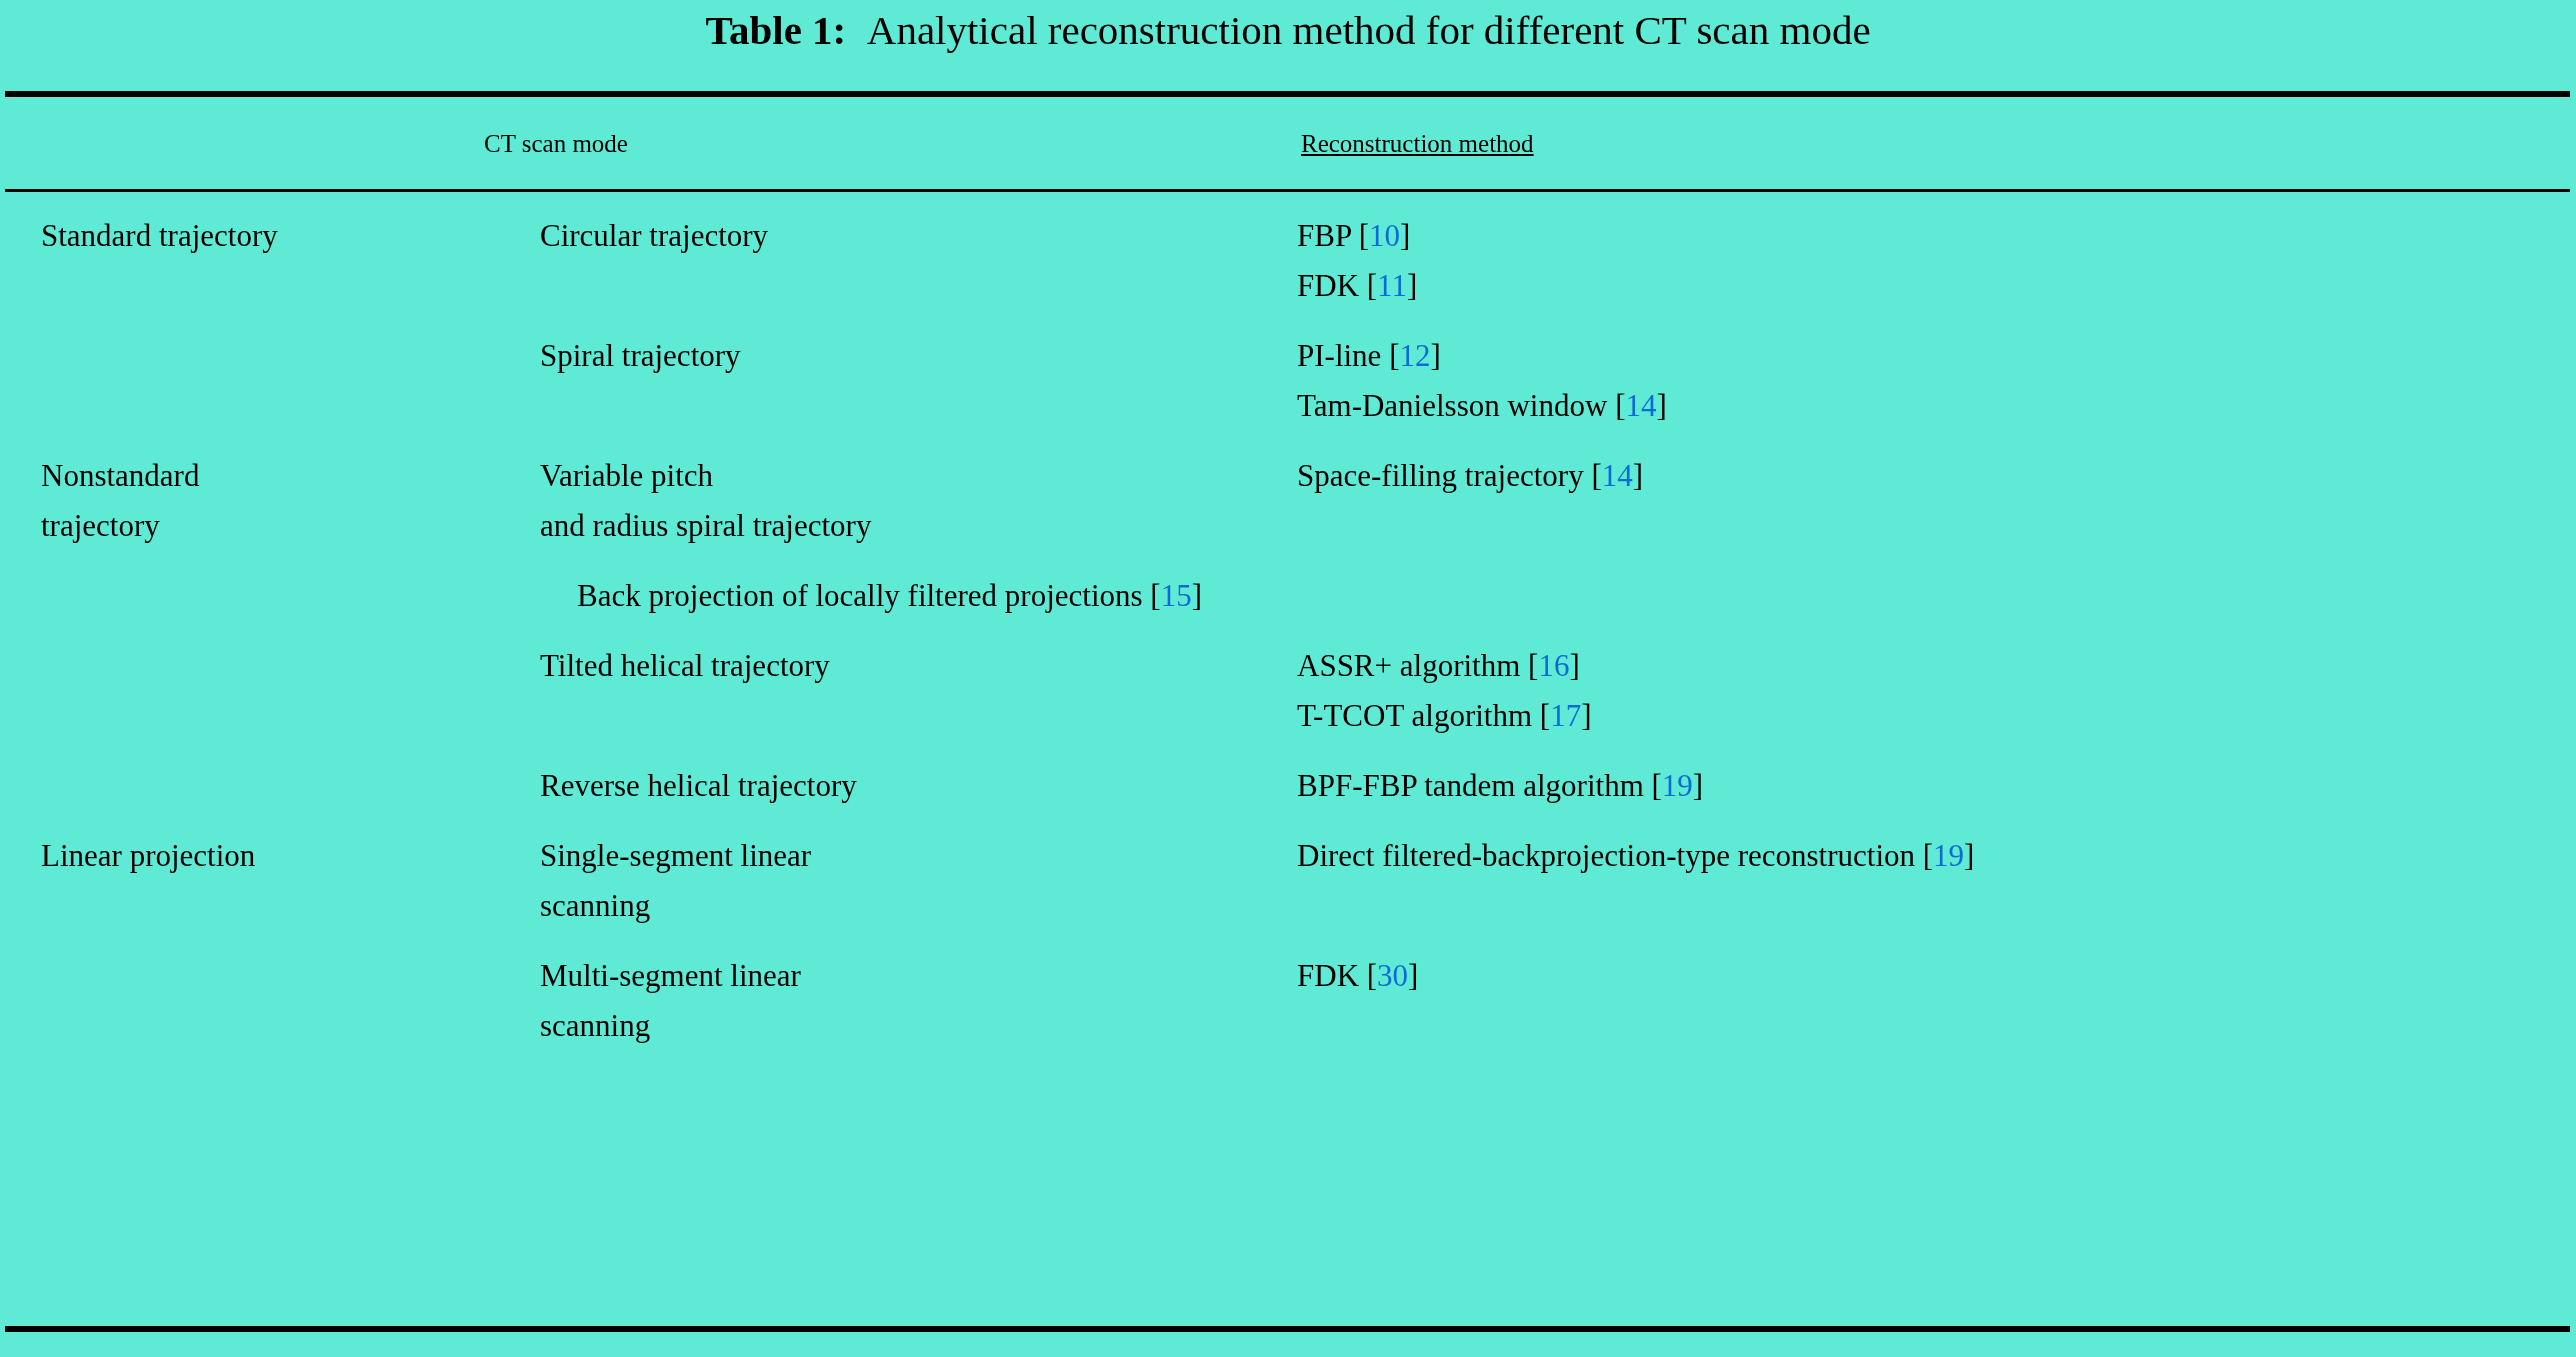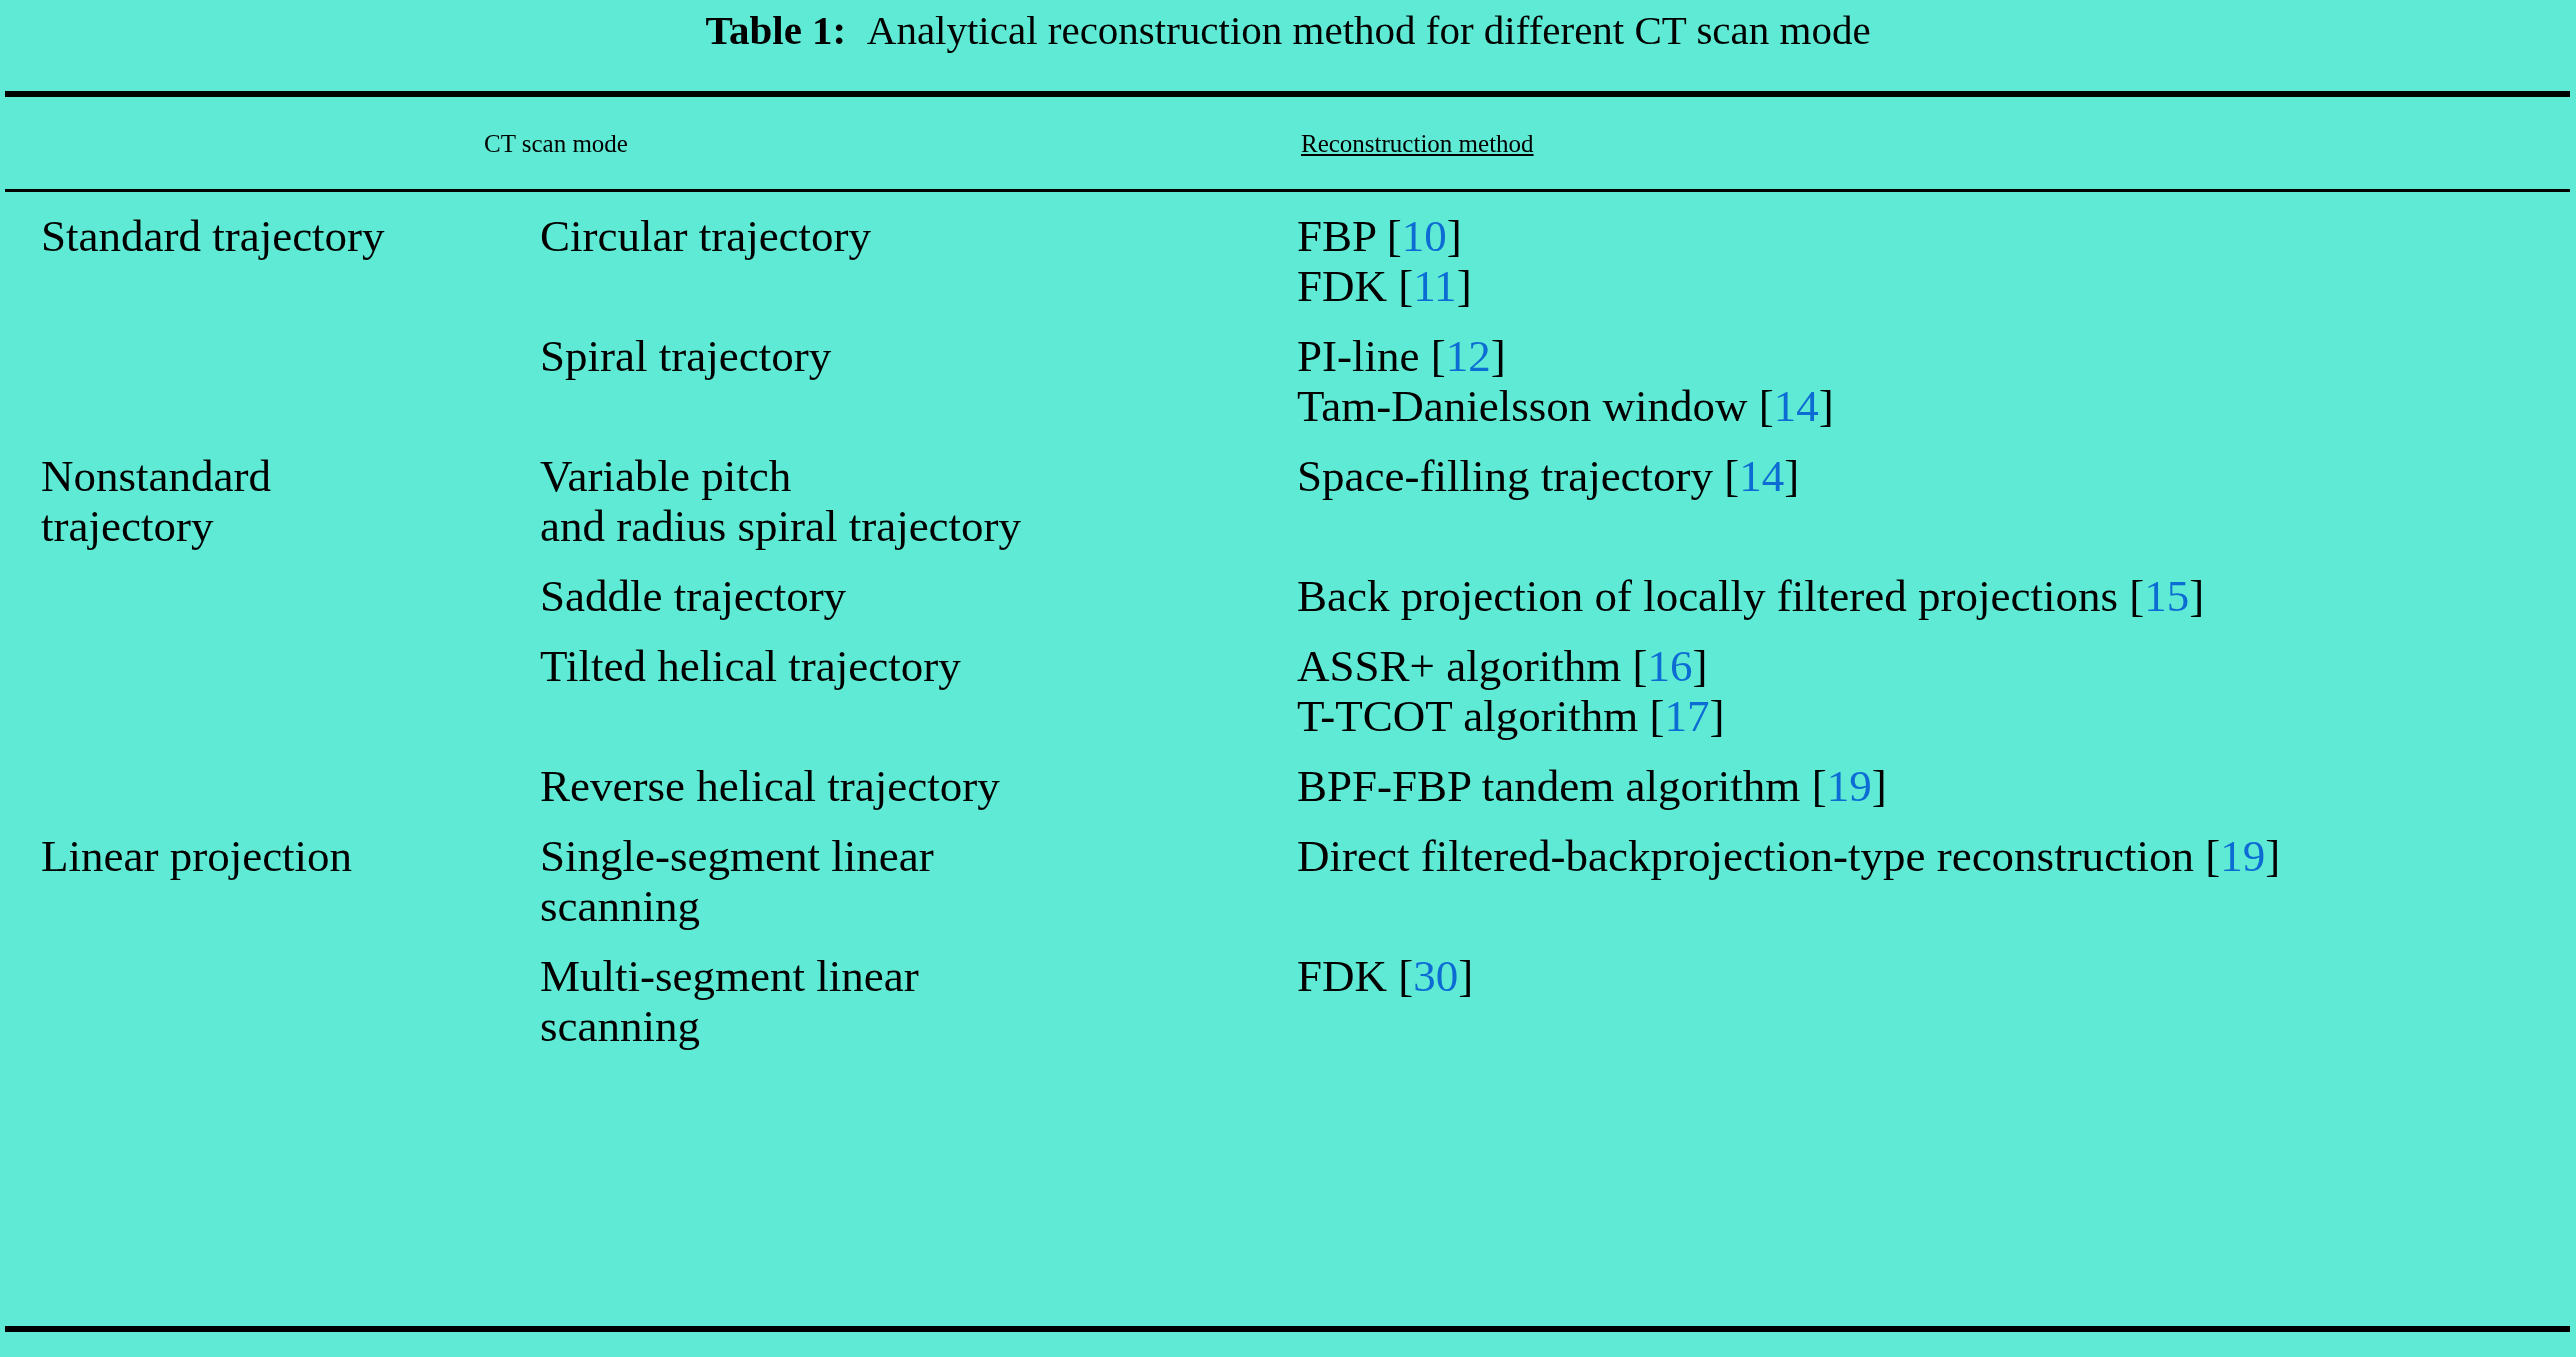--- a/index.html
+++ b/index.html
@@ -81,21 +81,21 @@
   .c2 {
     width: 720px;
     box-sizing: border-box;
   }
   .c3 {
     width: 1275px;
     box-sizing: border-box;
     margin-left: 37px;
   }
   .cell {
-    font-size: 45px;
+    font-size: 31px;
     line-height: 50px;
   }
   .cell .ln {
     display: block;
     white-space: nowrap;
   }
   .cell .ln.wrapln {
     white-space: normal;
   }
   .ref {
@@ -162,23 +162,20 @@
         </div>
         <div class="c3 cell">
           <span class="ln"><span>Space-filling trajectory </span><span class="brk">[</span><span class="ref">14</span><span class="brk">]</span></span>
         </div>
       </div>
       <div class="spacer-row"></div>
       <div class="row">
         <div class="c1 cell">
           <span class="ln" style="visibility: hidden;">&nbsp;</span>
         </div>
-        <div class="c2 cell">
-          <span class="ln">Saddle trajectory</span>
-        </div>
         <div class="c3 cell">
           <span class="ln"><span>Back projection of locally filtered projections </span><span class="brk">[</span><span class="ref">15</span><span class="brk">]</span></span>
         </div>
       </div>
       <div class="spacer-row"></div>
       <div class="row">
         <div class="c1 cell">
           <span class="ln" style="visibility: hidden;">&nbsp;</span>
         </div>
         <div class="c2 cell">

